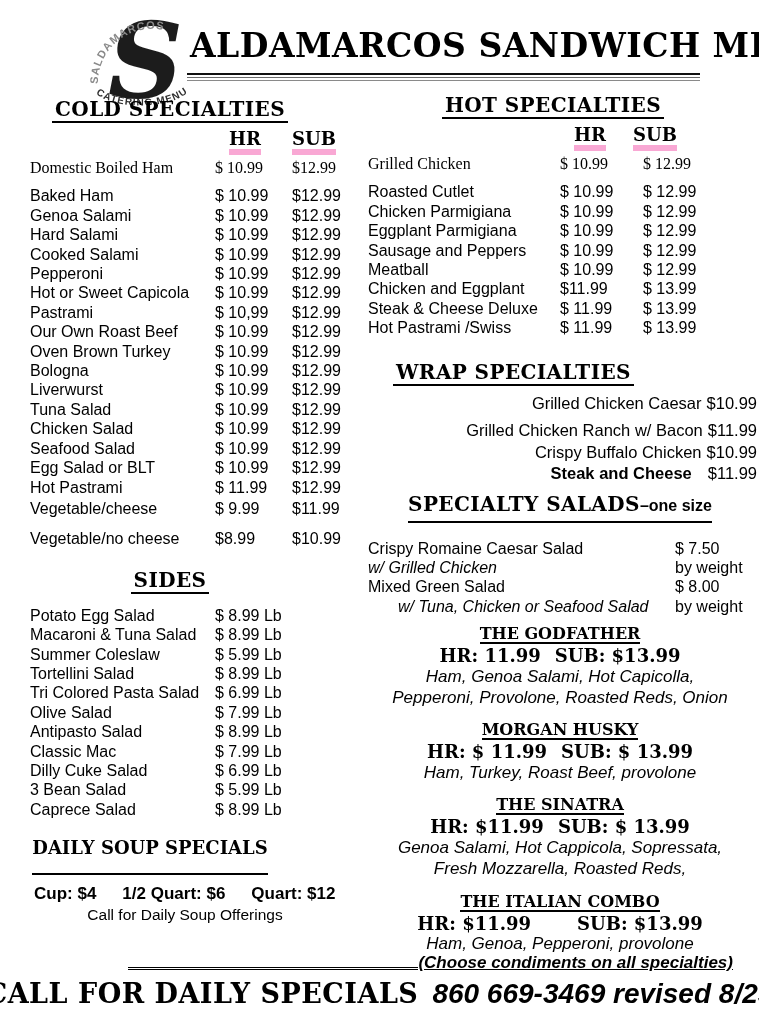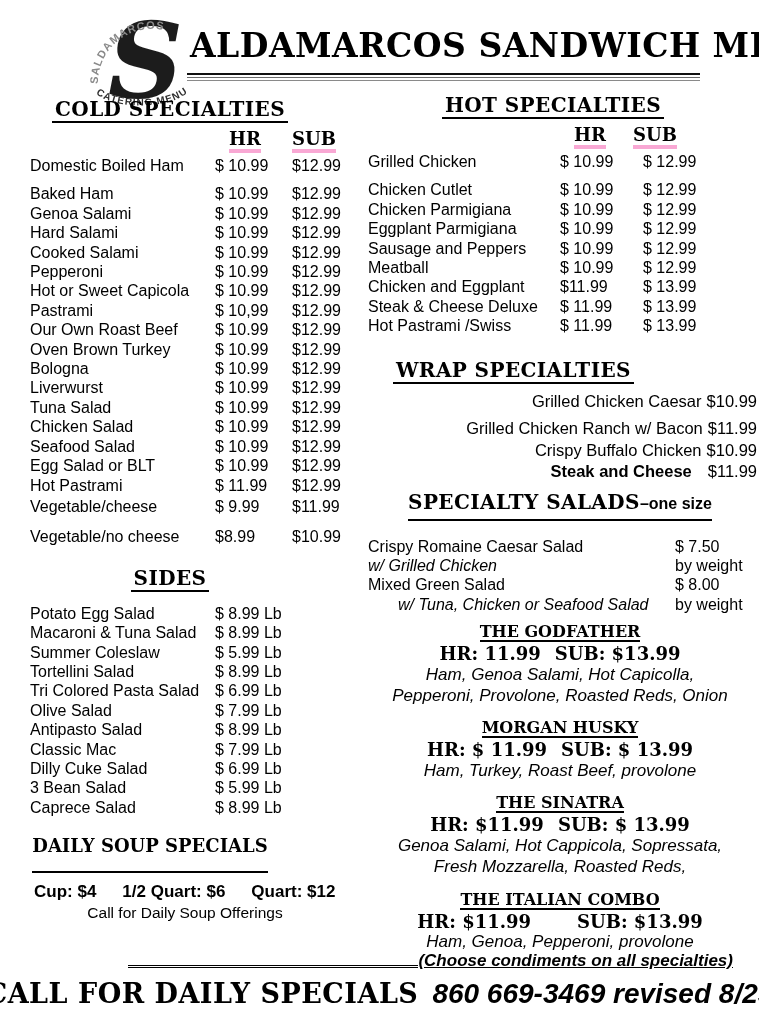--- a/index.html
+++ b/index.html
@@ -28,25 +28,25 @@
   
   .col-left{position:absolute;left:20px;top:96px;width:345px;}
   .col-right{position:absolute;left:363px;top:92px;width:394px;}
 
   .sec-head{font-size:20px;letter-spacing:.4px;line-height:26px;}
   .sec-head .u{border-bottom:2px solid #000;padding:0 3px 0 3px;display:inline-block;line-height:24px;}
 
   .colhead-row{display:grid;margin-top:5px;font-size:18px;line-height:22px;}
   .l-grid{grid-template-columns:185px 77px 1fr;padding-left:10px;}
   .r-grid{grid-template-columns:192px 83px 1fr;padding-left:5px;}
-  .colhead-row .u{border-bottom:4px solid #f9a8d4;display:inline-block;line-height:20px;}
+  .colhead-row .u{border-bottom:6px solid #f9a8d4;display:inline-block;line-height:20px;}
   .colhead-hr{margin-left:14px;}
   .menu-rows{margin-top:3px;}
   .mrow{display:grid;font-size:16px;line-height:19.4px;}
-  .mrow.first{margin-bottom:9px;}
+  .mrow.first{margin-bottom:9px;font-family:Liberation Serif, serif;}
   .mrow.veg1{margin-top:2px;}
   .mrow.veg2{margin-top:11px;}
 
   
   .sides-head{margin-top:18px;}
   .sides-rows{margin-top:12px;}
   .s-grid{grid-template-columns:185px 1fr;padding-left:10px;}
 
   
   .soup-head{margin-top:17px;font-size:18px;line-height:23px;width:260px;text-align:center;}
@@ -294,21 +294,21 @@
     <span><span class="u" style="margin-left:-10px;">SUB</span></span>
   </div>
 
   <div class="menu-rows">
     <div class="mrow r-grid first">
         <span>Grilled Chicken</span>
         <span>$ 10.99</span>
         <span>$ 12.99</span>
       </div>
     <div class="mrow r-grid">
-        <span>Chicken Cutlet</span>
+        <span>Roasted Cutlet</span>
         <span>$ 10.99</span>
         <span>$ 12.99</span>
       </div>
     <div class="mrow r-grid">
         <span>Chicken Parmigiana</span>
         <span>$ 10.99</span>
         <span>$ 12.99</span>
       </div>
     <div class="mrow r-grid">
         <span>Eggplant Parmigiana</span>

